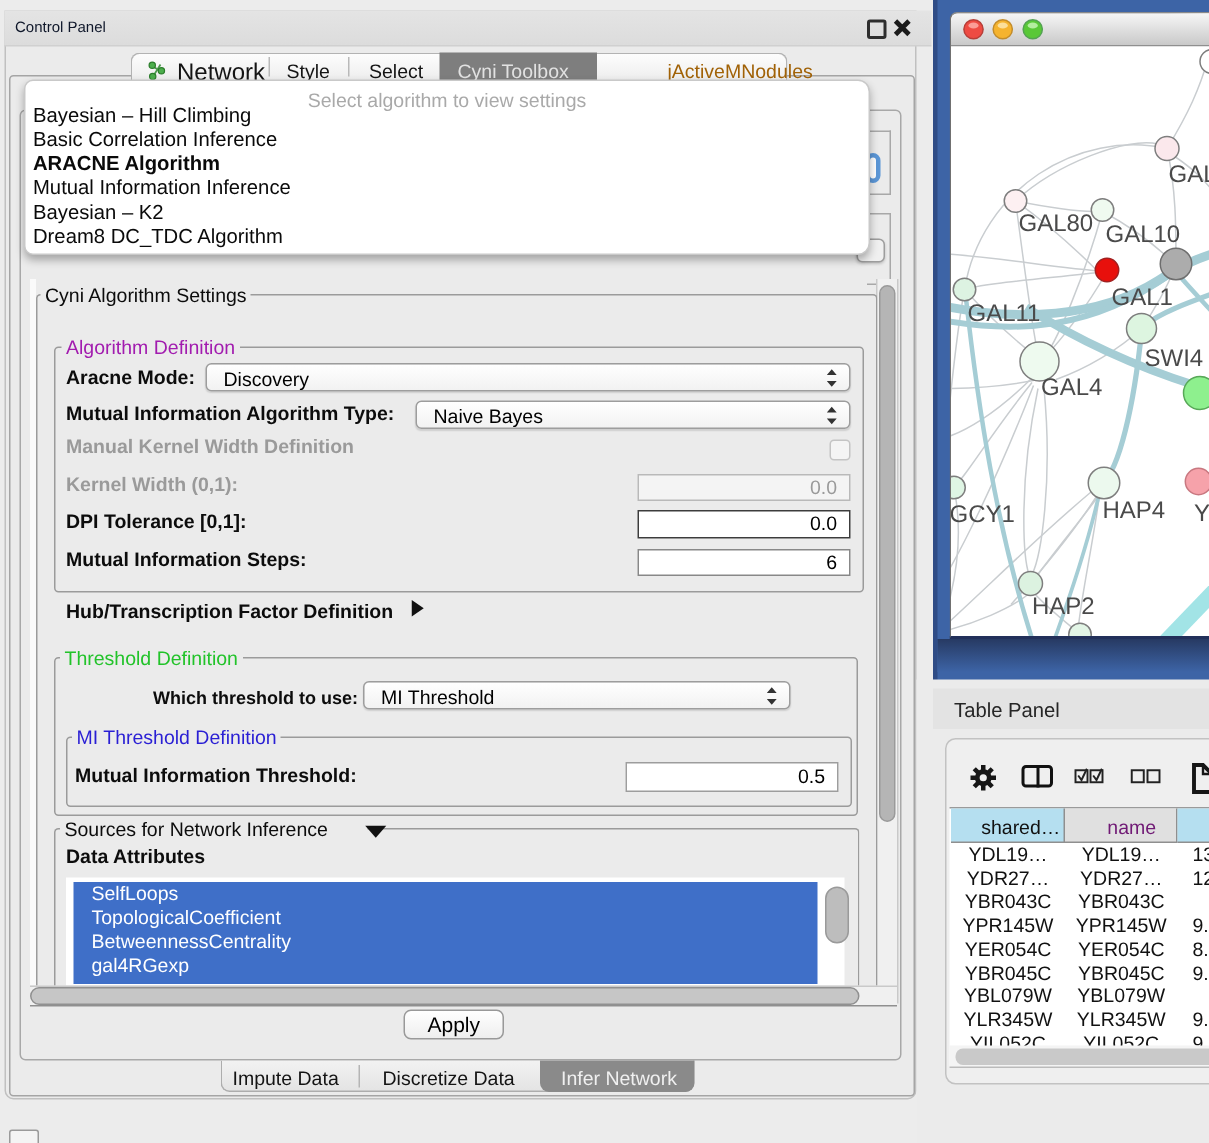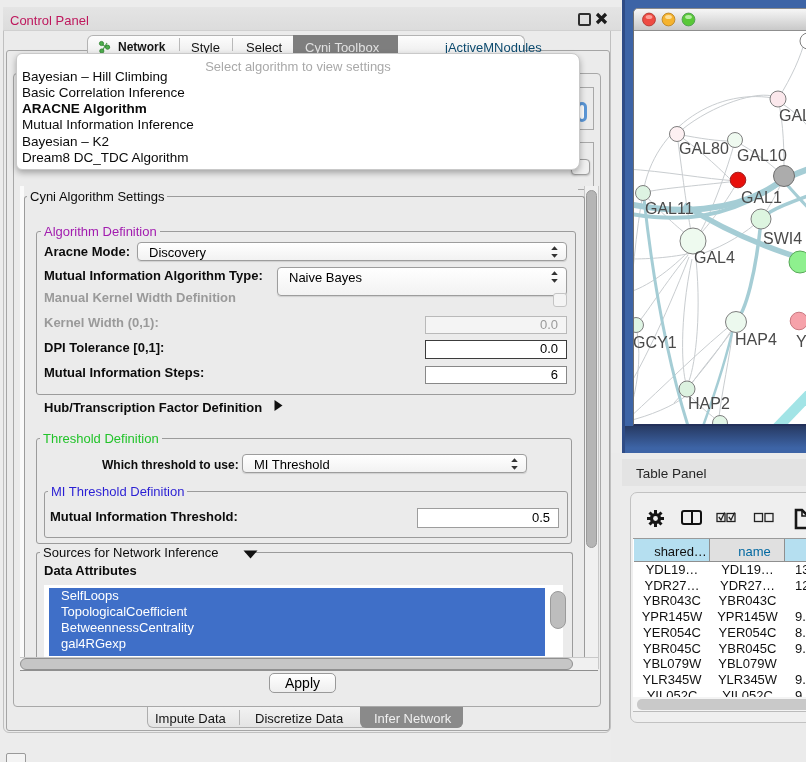--- a/index.html
+++ b/index.html
@@ -14,44 +14,44 @@
   border-radius:4px;font-size:13px;color:#000;box-sizing:border-box;box-shadow:0 1px 1px rgba(0,0,0,.12);}
 .combo .tx{position:absolute;left:11px;top:2px;}
 .carets{position:absolute;right:7px;top:2px;width:9px;}
 .grp{position:absolute;border:1px solid #9b9b9b;border-radius:3px;}
 .gtitle{position:absolute;font-size:13px;background:#ebebeb;padding:0 3px;white-space:nowrap;}
 </style></head>
 <body>
 
 <div class="abs" id="cpanel" style="left:3px;top:7px;width:608px;height:726px;background:#ebebeb;border:1px solid #c0c0c0;border-radius:0 0 6px 6px;box-sizing:border-box;"></div>
 <div class="abs" style="left:3px;top:7px;width:618px;height:24px;background:linear-gradient(#e4e4e4,#dcdcdc);border-bottom:1px solid #d0d0d0;box-sizing:border-box;"></div>
-<div class="abs" style="left:10px;top:13px;font-size:13px;color:#be185d;">Control Panel</div>
+<div class="abs" style="left:10px;top:13px;font-size:10px;color:#0f172a;">Control Panel</div>
 
 <div class="abs" style="left:578px;top:13px;width:9px;height:9px;border:2px solid #2e2e2e;border-radius:2px;"></div>
 <svg class="abs" style="left:595px;top:12px;" width="13" height="13" viewBox="0 0 13 13">
     <path d="M2 2 L11 11 M11 2 L2 11" stroke="#1b1b1b" stroke-width="3.2"></path>
   </svg>
 
 <div class="abs" style="left:6px;top:50px;width:604px;height:681px;background:#ebebeb;border:1px solid #a5a5a5;border-radius:3px;box-sizing:border-box;"></div>
 
 <div class="abs" style="left:87px;top:35px;width:438px;height:19px;background:linear-gradient(#fdfdfd,#ededed);border:1px solid #b3b3b3;border-bottom:none;border-radius:6px 6px 0 0;box-sizing:border-box;"></div>
 <div class="abs" style="left:293px;top:35px;width:105px;height:19px;background:#7e7e7e;"></div>
 <svg class="abs" style="left:98px;top:40px;" width="13" height="14" viewBox="0 0 13 14">
  <path d="M3.5 4 L9 7.5 M9 3 L4 11" stroke="#4d9b4d" stroke-width="1.2" fill="none"></path>
  <circle cx="3.5" cy="3.5" r="2.1" fill="#4cae4c" stroke="#2c7d2c" stroke-width="0.8"></circle>
  <circle cx="9.6" cy="7.2" r="2.1" fill="#4cae4c" stroke="#2c7d2c" stroke-width="0.8"></circle>
  <circle cx="3.8" cy="11" r="2.1" fill="#4cae4c" stroke="#2c7d2c" stroke-width="0.8"></circle>
 </svg>
-<div class="abs" style="left:118px;top:40px;font-size:12px;color:#141414;font-weight:bold;">Network</div>
+<div class="abs" style="left:118px;top:40px;font-size:16px;color:#141414;">Network</div>
 <div class="abs" style="left:179px;top:38px;width:1px;height:13px;background:#b9b9b9;"></div>
 <div class="abs" style="left:191px;top:40px;font-size:13px;color:#141414;text-align:center;">Style</div>
 <div class="abs" style="left:232px;top:38px;width:1px;height:13px;background:#b9b9b9;"></div>
 <div class="abs" style="left:246px;top:40px;font-size:13px;color:#141414;">Select</div>
 <div class="abs" style="left:305px;top:40px;font-size:13px;color:#e2e2e2;">Cyni Toolbox</div>
-<div class="abs" style="left:409px;top:40px;font-size:13px;color:#0c4a6e;padding-left:36px;">jActiveMNodules</div>
+<div class="abs" style="left:409px;top:40px;font-size:13px;color:#a16207;padding-left:36px;">jActiveMNodules</div>
 
 <div class="abs" style="left:13px;top:73px;width:588px;height:634px;border:1px solid #a8a8a8;border-radius:4px;box-sizing:border-box;"></div>
 
 <div class="abs" style="left:578px;top:87px;width:16px;height:43px;border:1px solid #a8a8a8;border-left:none;box-sizing:border-box;"></div>
 <div class="abs" style="left:577px;top:102px;width:10px;height:20px;border:3px solid #5b96d6;border-radius:6px;background:#fff;box-sizing:border-box;"></div>
 <div class="abs" style="left:578px;top:142px;width:16px;height:48px;border:1px solid #a8a8a8;border-left:none;box-sizing:border-box;"></div>
 <div class="abs" style="left:571px;top:159px;width:17px;height:14px;border:1px solid #9d9d9d;border-radius:4px;background:#f0f0f0;box-shadow:0 1px 2px rgba(0,0,0,.2);"></div>
 
 <div class="abs" style="left:584px;top:186px;width:15px;height:483px;background:#f0f0f0;border-left:1px solid #c9c9c9;border-right:1px solid #c9c9c9;box-sizing:border-box;"></div>
 <div class="abs" style="left:586px;top:190px;width:11px;height:358px;background:#b5b5b5;border:1px solid #9a9a9a;border-radius:6px;box-sizing:border-box;"></div>
@@ -64,21 +64,21 @@
 <div class="gtitle" style="left:41px;top:224px;color:#a21caf;">Algorithm Definition</div>
 
 <div class="lbl b" style="left:44px;top:244px;">Aracne Mode:</div>
 <div class="combo" style="left:137px;top:242px;width:430px;height:19px;">
   <span class="tx">Discovery</span>
   <svg class="carets" width="9" height="14" viewBox="0 0 9 14">
       <path d="M1.2 5 L4.5 1.2 L7.8 5 Z M1.2 9 L4.5 12.8 L7.8 9 Z" fill="#333"></path>
     </svg>
 </div>
 <div class="lbl b" style="left:44px;top:268px;">Mutual Information Algorithm Type:</div>
-<div class="combo" style="left:277px;top:267px;width:290px;height:29px;">
+<div class="combo" style="left:277px;top:267px;width:290px;height:19px;">
   <span class="tx">Naive Bayes</span>
   <svg class="carets" width="9" height="14" viewBox="0 0 9 14">
       <path d="M1.2 5 L4.5 1.2 L7.8 5 Z M1.2 9 L4.5 12.8 L7.8 9 Z" fill="#333"></path>
     </svg>
 </div>
 <div class="glbl" style="left:44px;top:290px;">Manual Kernel Width Definition</div>
 <div class="abs" style="left:553px;top:293px;width:12px;height:12px;background:#f4f4f4;border:1px solid #c4c4c4;border-radius:3px;"></div>
 <div class="glbl" style="left:44px;top:315px;">Kernel Width (0,1):</div>
 <div class="fld" style="left:425px;top:316px;width:142px;height:18px;background:#f4f4f4;border-color:#b9b9b9;color:#9a9a9a;line-height:16px;">0.0</div>
 <div class="lbl b" style="left:44px;top:340px;">DPI Tolerance [0,1]:</div>
@@ -254,20 +254,20 @@
  <path d="M2 2 H8 L14 8 V20 H2 Z" fill="#efefef" stroke="#161616" stroke-width="2.6"></path>
  <path d="M8 2 V8 H14" fill="none" stroke="#161616" stroke-width="1.6"></path>
 </svg>
 
 <div class="abs" style="left:633px;top:538px;width:173px;height:174px;background:#fff;"></div>
 <div class="abs" style="left:633px;top:538px;width:173px;height:1px;background:#9a9a9a;"></div>
 <div class="abs" style="left:634px;top:539px;width:76px;height:23px;background:#b5dff0;border-right:1px solid #8f8f8f;border-bottom:1px solid #8f8f8f;box-sizing:border-box;"></div>
 <div class="abs" style="left:710px;top:539px;width:75px;height:23px;background:#e0e0e0;border-right:1px solid #8f8f8f;border-bottom:1px solid #8f8f8f;box-sizing:border-box;"></div>
 <div class="abs" style="left:785px;top:539px;width:21px;height:23px;background:#b5dff0;border-bottom:1px solid #8f8f8f;box-sizing:border-box;"></div>
 <div class="abs" style="left:648px;top:544px;width:65px;text-align:center;font-size:13px;color:#111;">shared…</div>
-<div class="abs" style="left:724px;top:544px;width:61px;text-align:center;font-size:13px;color:#0369a1;">name</div>
+<div class="abs" style="left:724px;top:544px;width:61px;text-align:center;font-size:13px;color:#701a75;">name</div>
 <div class="abs" style="left:634px;top:562px;width:76px;font-size:13px;color:#111;text-align:center;line-height:15.7px;">YDL19…<br>YDR27…<br>YBR043C<br>YPR145W<br>YER054C<br>YBR045C<br>YBL079W<br>YLR345W<br>YIL052C</div>
 <div class="abs" style="left:710px;top:562px;width:75px;font-size:13px;color:#111;text-align:center;line-height:15.7px;">YDL19…<br>YDR27…<br>YBR043C<br>YPR145W<br>YER054C<br>YBR045C<br>YBL079W<br>YLR345W<br>YIL052C</div>
 <div class="abs" style="left:795px;top:562px;width:20px;font-size:13px;color:#111;line-height:15.7px;">13<br>12<br>&nbsp;<br>9.<br>8.<br>9.<br>&nbsp;<br>9.<br>9.</div>
 
 <div class="abs" style="left:633px;top:697px;width:173px;height:15px;background:#f4f4f4;"></div>
 <div class="abs" style="left:637px;top:699px;width:175px;height:11px;background:#c9c9c9;border-radius:5px;"></div>
 <div class="abs" style="left:633px;top:711px;width:173px;height:1px;background:#bbb;"></div>
 
 </body></html>

